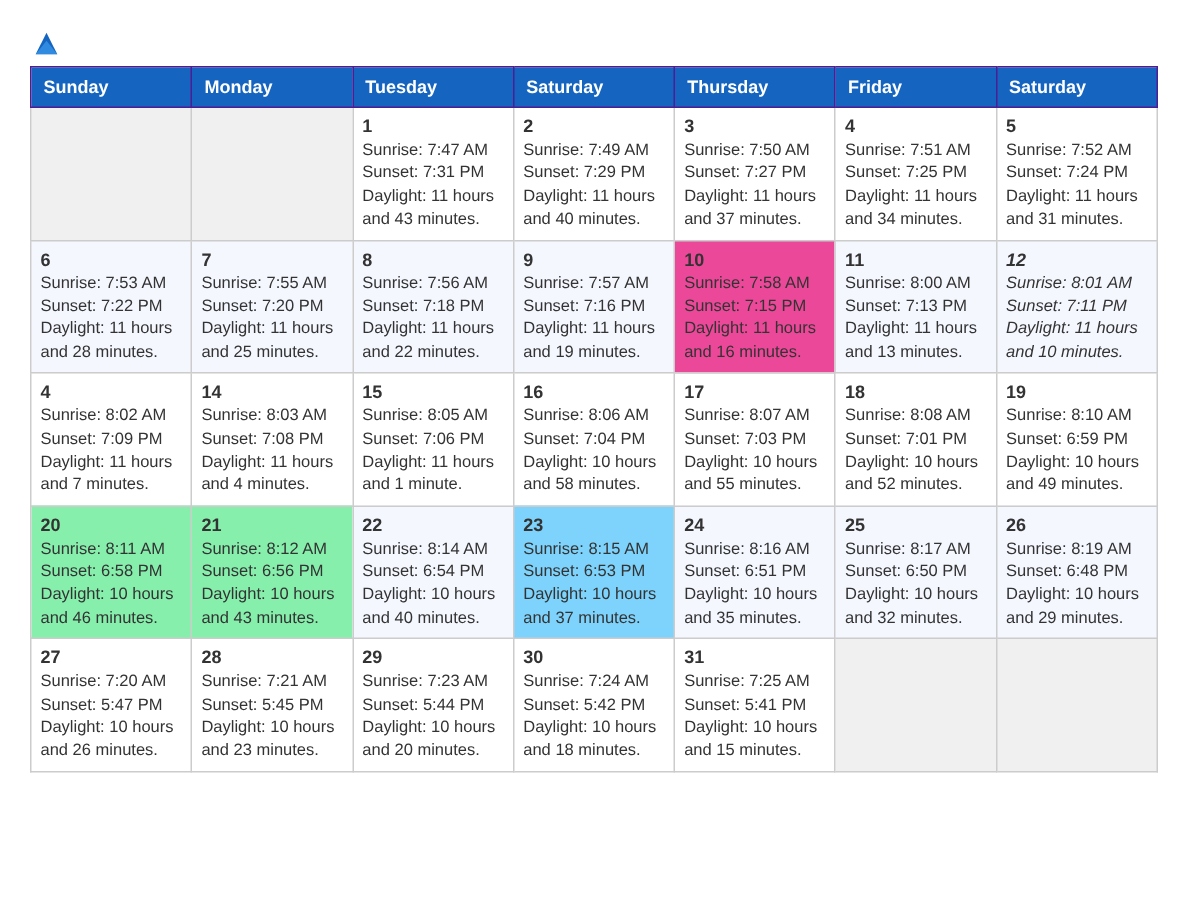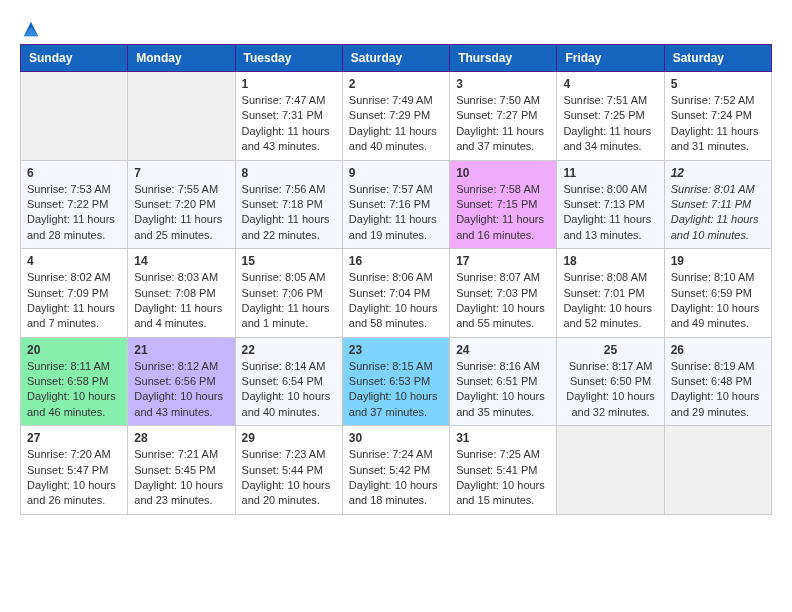--- a/index.html
+++ b/index.html
@@ -159,21 +159,21 @@
           <div class="day-info">Sunrise: 7:55 AM<br>Sunset: 7:20 PM<br>Daylight: 11 hours and 25 minutes.</div>
         </td>
         <td style="background: rgb(245, 247, 255);">
           <span class="day-num">8</span>
           <div class="day-info">Sunrise: 7:56 AM<br>Sunset: 7:18 PM<br>Daylight: 11 hours and 22 minutes.</div>
         </td>
         <td style="background: rgb(245, 247, 255);">
           <span class="day-num">9</span>
           <div class="day-info">Sunrise: 7:57 AM<br>Sunset: 7:16 PM<br>Daylight: 11 hours and 19 minutes.</div>
         </td>
-        <td style="background: #f0abfc; margin-top: 35px;">
+        <td style="background: #ec4899; margin-top: 35px;">
           <span class="day-num">10</span>
           <div class="day-info">Sunrise: 7:58 AM<br>Sunset: 7:15 PM<br>Daylight: 11 hours and 16 minutes.</div>
         </td>
         <td style="background: rgb(245, 247, 255);">
           <span class="day-num">11</span>
           <div class="day-info">Sunrise: 8:00 AM<br>Sunset: 7:13 PM<br>Daylight: 11 hours and 13 minutes.</div>
         </td>
         <td style="background: rgb(245, 247, 255); font-style: italic;">
           <span class="day-num">12</span>
           <div class="day-info">Sunrise: 8:01 AM<br>Sunset: 7:11 PM<br>Daylight: 11 hours and 10 minutes.</div>
@@ -207,37 +207,37 @@
         <td>
           <span class="day-num">19</span>
           <div class="day-info">Sunrise: 8:10 AM<br>Sunset: 6:59 PM<br>Daylight: 10 hours and 49 minutes.</div>
         </td>
       </tr>
       <tr>
         <td style="background: #86efac;">
           <span class="day-num">20</span>
           <div class="day-info">Sunrise: 8:11 AM<br>Sunset: 6:58 PM<br>Daylight: 10 hours and 46 minutes.</div>
         </td>
-        <td style="background: #c4b5fd;">
+        <td style="background: #86efac;">
           <span class="day-num">21</span>
           <div class="day-info">Sunrise: 8:12 AM<br>Sunset: 6:56 PM<br>Daylight: 10 hours and 43 minutes.</div>
         </td>
         <td style="background: rgb(245, 247, 255);">
           <span class="day-num">22</span>
           <div class="day-info">Sunrise: 8:14 AM<br>Sunset: 6:54 PM<br>Daylight: 10 hours and 40 minutes.</div>
         </td>
         <td style="background: #7dd3fc;">
           <span class="day-num">23</span>
           <div class="day-info">Sunrise: 8:15 AM<br>Sunset: 6:53 PM<br>Daylight: 10 hours and 37 minutes.</div>
         </td>
         <td style="background: rgb(245, 247, 255);">
           <span class="day-num">24</span>
           <div class="day-info">Sunrise: 8:16 AM<br>Sunset: 6:51 PM<br>Daylight: 10 hours and 35 minutes.</div>
         </td>
-        <td style="background: rgb(245, 247, 255); text-align: center;">
+        <td style="background: rgb(245, 247, 255);">
           <span class="day-num">25</span>
           <div class="day-info">Sunrise: 8:17 AM<br>Sunset: 6:50 PM<br>Daylight: 10 hours and 32 minutes.</div>
         </td>
         <td style="background: rgb(245, 247, 255);">
           <span class="day-num">26</span>
           <div class="day-info">Sunrise: 8:19 AM<br>Sunset: 6:48 PM<br>Daylight: 10 hours and 29 minutes.</div>
         </td>
       </tr>
       <tr>
         <td>

